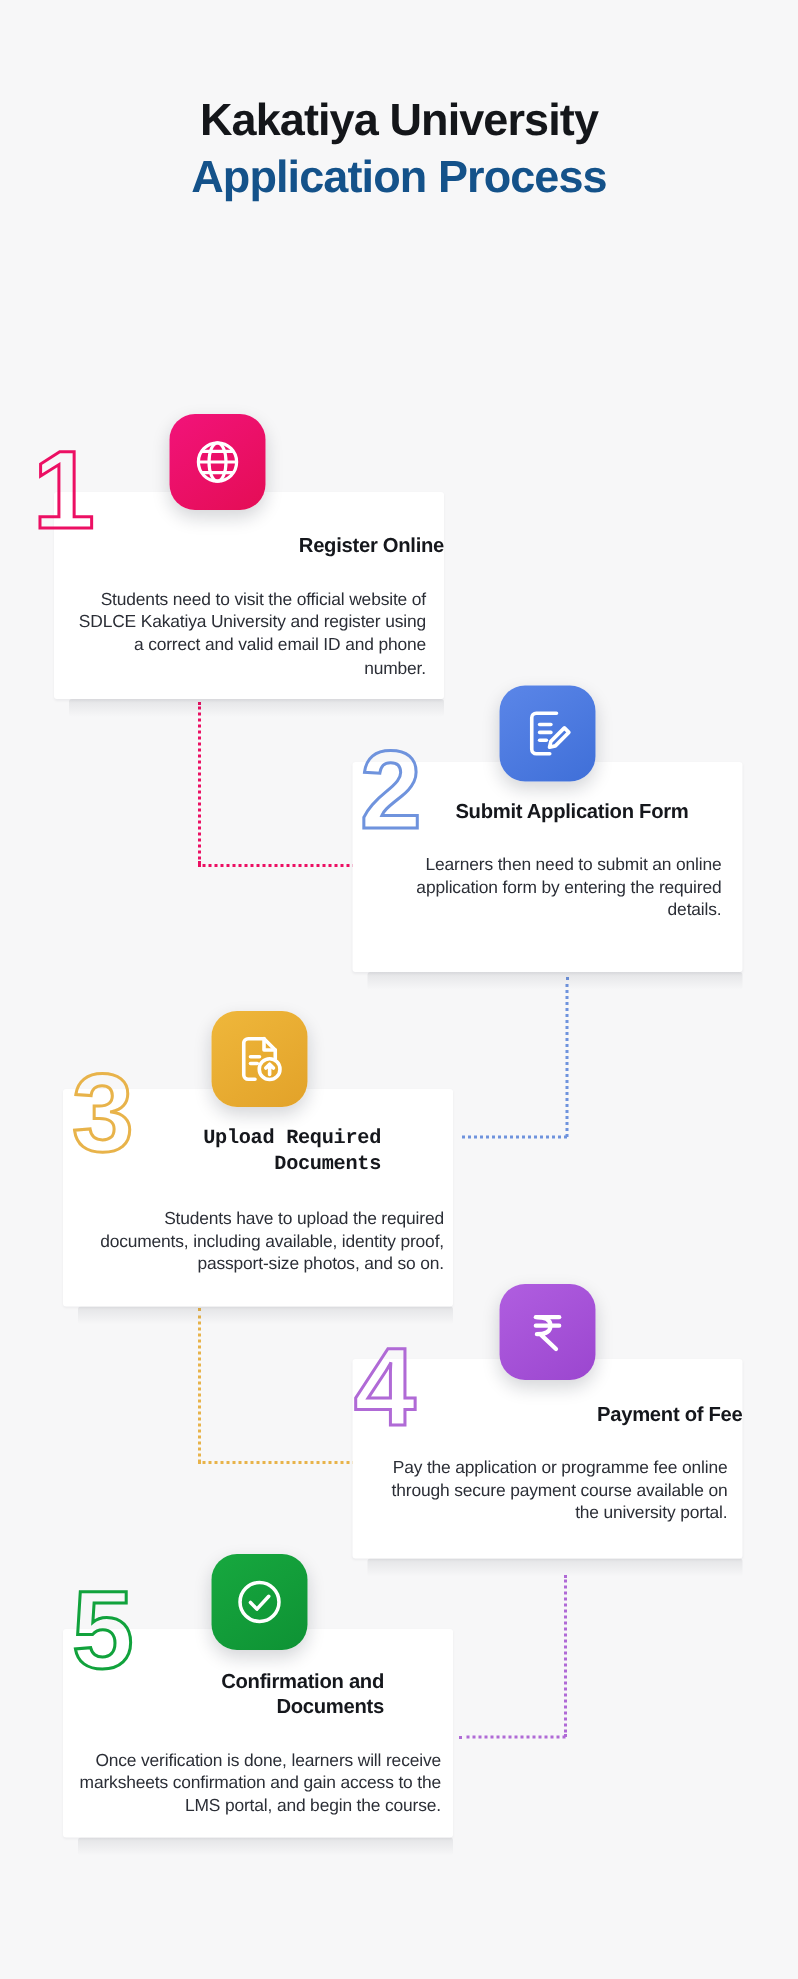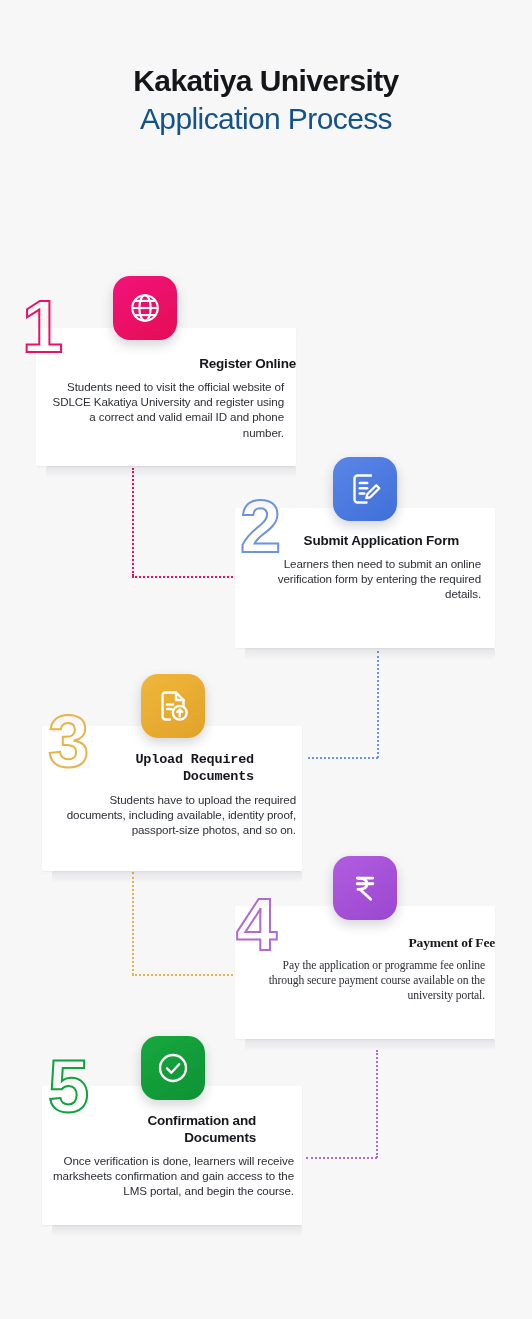--- a/index.html
+++ b/index.html
@@ -12,21 +12,21 @@
   }
   .stage{position:absolute;inset:0;border-radius:32px;}
 
   
   .header{position:absolute;left:0;top:62px;width:532px;text-align:center;}
   .header .line1{
     font-size:30px;font-weight:700;letter-spacing:-0.6px;
     color:#14161a;line-height:38px;
   }
   .header .line2{
-    font-size:30px;font-weight:400;letter-spacing:-0.6px;
+    font-size:30px;font-weight:700;letter-spacing:-0.6px;
     color:#14528a;line-height:38px;
   }
 
   
   .dot-v,.dot-h{position:absolute;}
   .dot-v{width:0;border-left-width:2px;border-left-style:dotted;}
   .dot-h{height:0;border-top-width:2px;border-top-style:dotted;}
 
   
   .card{
@@ -41,21 +41,21 @@
     border-radius:2px;
   }
   .card-inner{position:absolute;left:0;right:0;text-align:right;}
   .card-title{
     font-size:13.5px;font-weight:700;color:#15171c;
     line-height:17px;letter-spacing:-0.2px;
   }
   .card-desc{
     font-size:11.6px;font-weight:400;color:#2b2e36;
     line-height:15.2px;letter-spacing:-0.1px;
-    margin-top:7px;
+    margin-top:20px;
   }
 
   
   .numeral{
     position:absolute;
     font-family:"Liberation Sans", sans-serif;
     font-weight:700;
     font-size:74px;
     line-height:74px;
     color:transparent;
@@ -110,21 +110,21 @@
       <line x1="3" y1="12" x2="21" y2="12"></line>
       <line x1="4.4" y1="7" x2="19.6" y2="7"></line>
       <line x1="4.4" y1="17" x2="19.6" y2="17"></line>
     </svg>
   </div>
 
   <div class="card-shadow" style="left:245px;top:648px;width:250px;height:12px;"></div>
   <div class="card" style="left:235px;top:508px;width:260px;height:140px;">
     <div class="card-inner" style="top:24px;">
       <div class="card-title" style="padding:0 36px;">Submit Application Form</div>
-      <div class="card-desc" style="padding:0 14px;">Learners then need to submit an online verification form by entering the required details.</div>
+      <div class="card-desc" style="padding:0 14px;">Learners then need to submit an online application form by entering the required details.</div>
     </div>
   </div>
   <div class="numeral" style="left:240px;top:490px;-webkit-text-stroke-color:#6f93dd;">2</div>
   <div class="icon-tile" style="left:333px;top:457px;background:linear-gradient(145deg,#5b86e8,#3f6fd8);">
     <svg width="36" height="36" viewBox="0 0 24 24" fill="none" stroke="#ffffff" stroke-width="1.6" stroke-linecap="round" stroke-linejoin="round">
       <path d="M16 3H7a2 2 0 0 0-2 2v14a2 2 0 0 0 2 2h6"></path>
       <line x1="8.5" y1="8" x2="13.5" y2="8"></line>
       <line x1="8.5" y1="11.5" x2="13.5" y2="11.5"></line>
       <line x1="8.5" y1="15" x2="11.5" y2="15"></line>
       <path d="M19.5 9.5l2 2-6 6-2.6.6.6-2.6z"></path>
@@ -145,21 +145,21 @@
       <path d="M14 3l5 5v4"></path>
       <path d="M14 3v5h5"></path>
       <line x1="8" y1="11" x2="12" y2="11"></line>
       <line x1="8" y1="14" x2="11" y2="14"></line>
       <circle cx="16.5" cy="16.5" r="4.6"></circle>
       <path d="M16.5 18.9v-4.6M14.8 16l1.7-1.7 1.7 1.7"></path>
     </svg>
   </div>
 
   <div class="card-shadow" style="left:245px;top:1039px;width:250px;height:12px;"></div>
-  <div class="card" style="left:235px;top:906px;width:260px;height:133px;font-family:Liberation Serif, serif;">
+  <div class="card" style="left:235px;top:906px;width:260px;height:133px;">
     <div class="card-inner" style="top:28px;">
       <div class="card-title">Payment of Fee</div>
       <div class="card-desc" style="padding:0 10px;">Pay the application or programme fee online through secure payment course available on the university portal.</div>
     </div>
   </div>
   <div class="numeral" style="left:236px;top:888px;-webkit-text-stroke-color:#b06ad6;">4</div>
   <div class="icon-tile" style="left:333px;top:856px;background:linear-gradient(145deg,#b05ee0,#9b46cf);">
     <svg width="34" height="34" viewBox="0 0 24 24" fill="none" stroke="#ffffff" stroke-width="2" stroke-linecap="round" stroke-linejoin="round">
       <line x1="6.5" y1="5" x2="17.5" y2="5"></line>
       <line x1="6.5" y1="9" x2="17.5" y2="9"></line>

